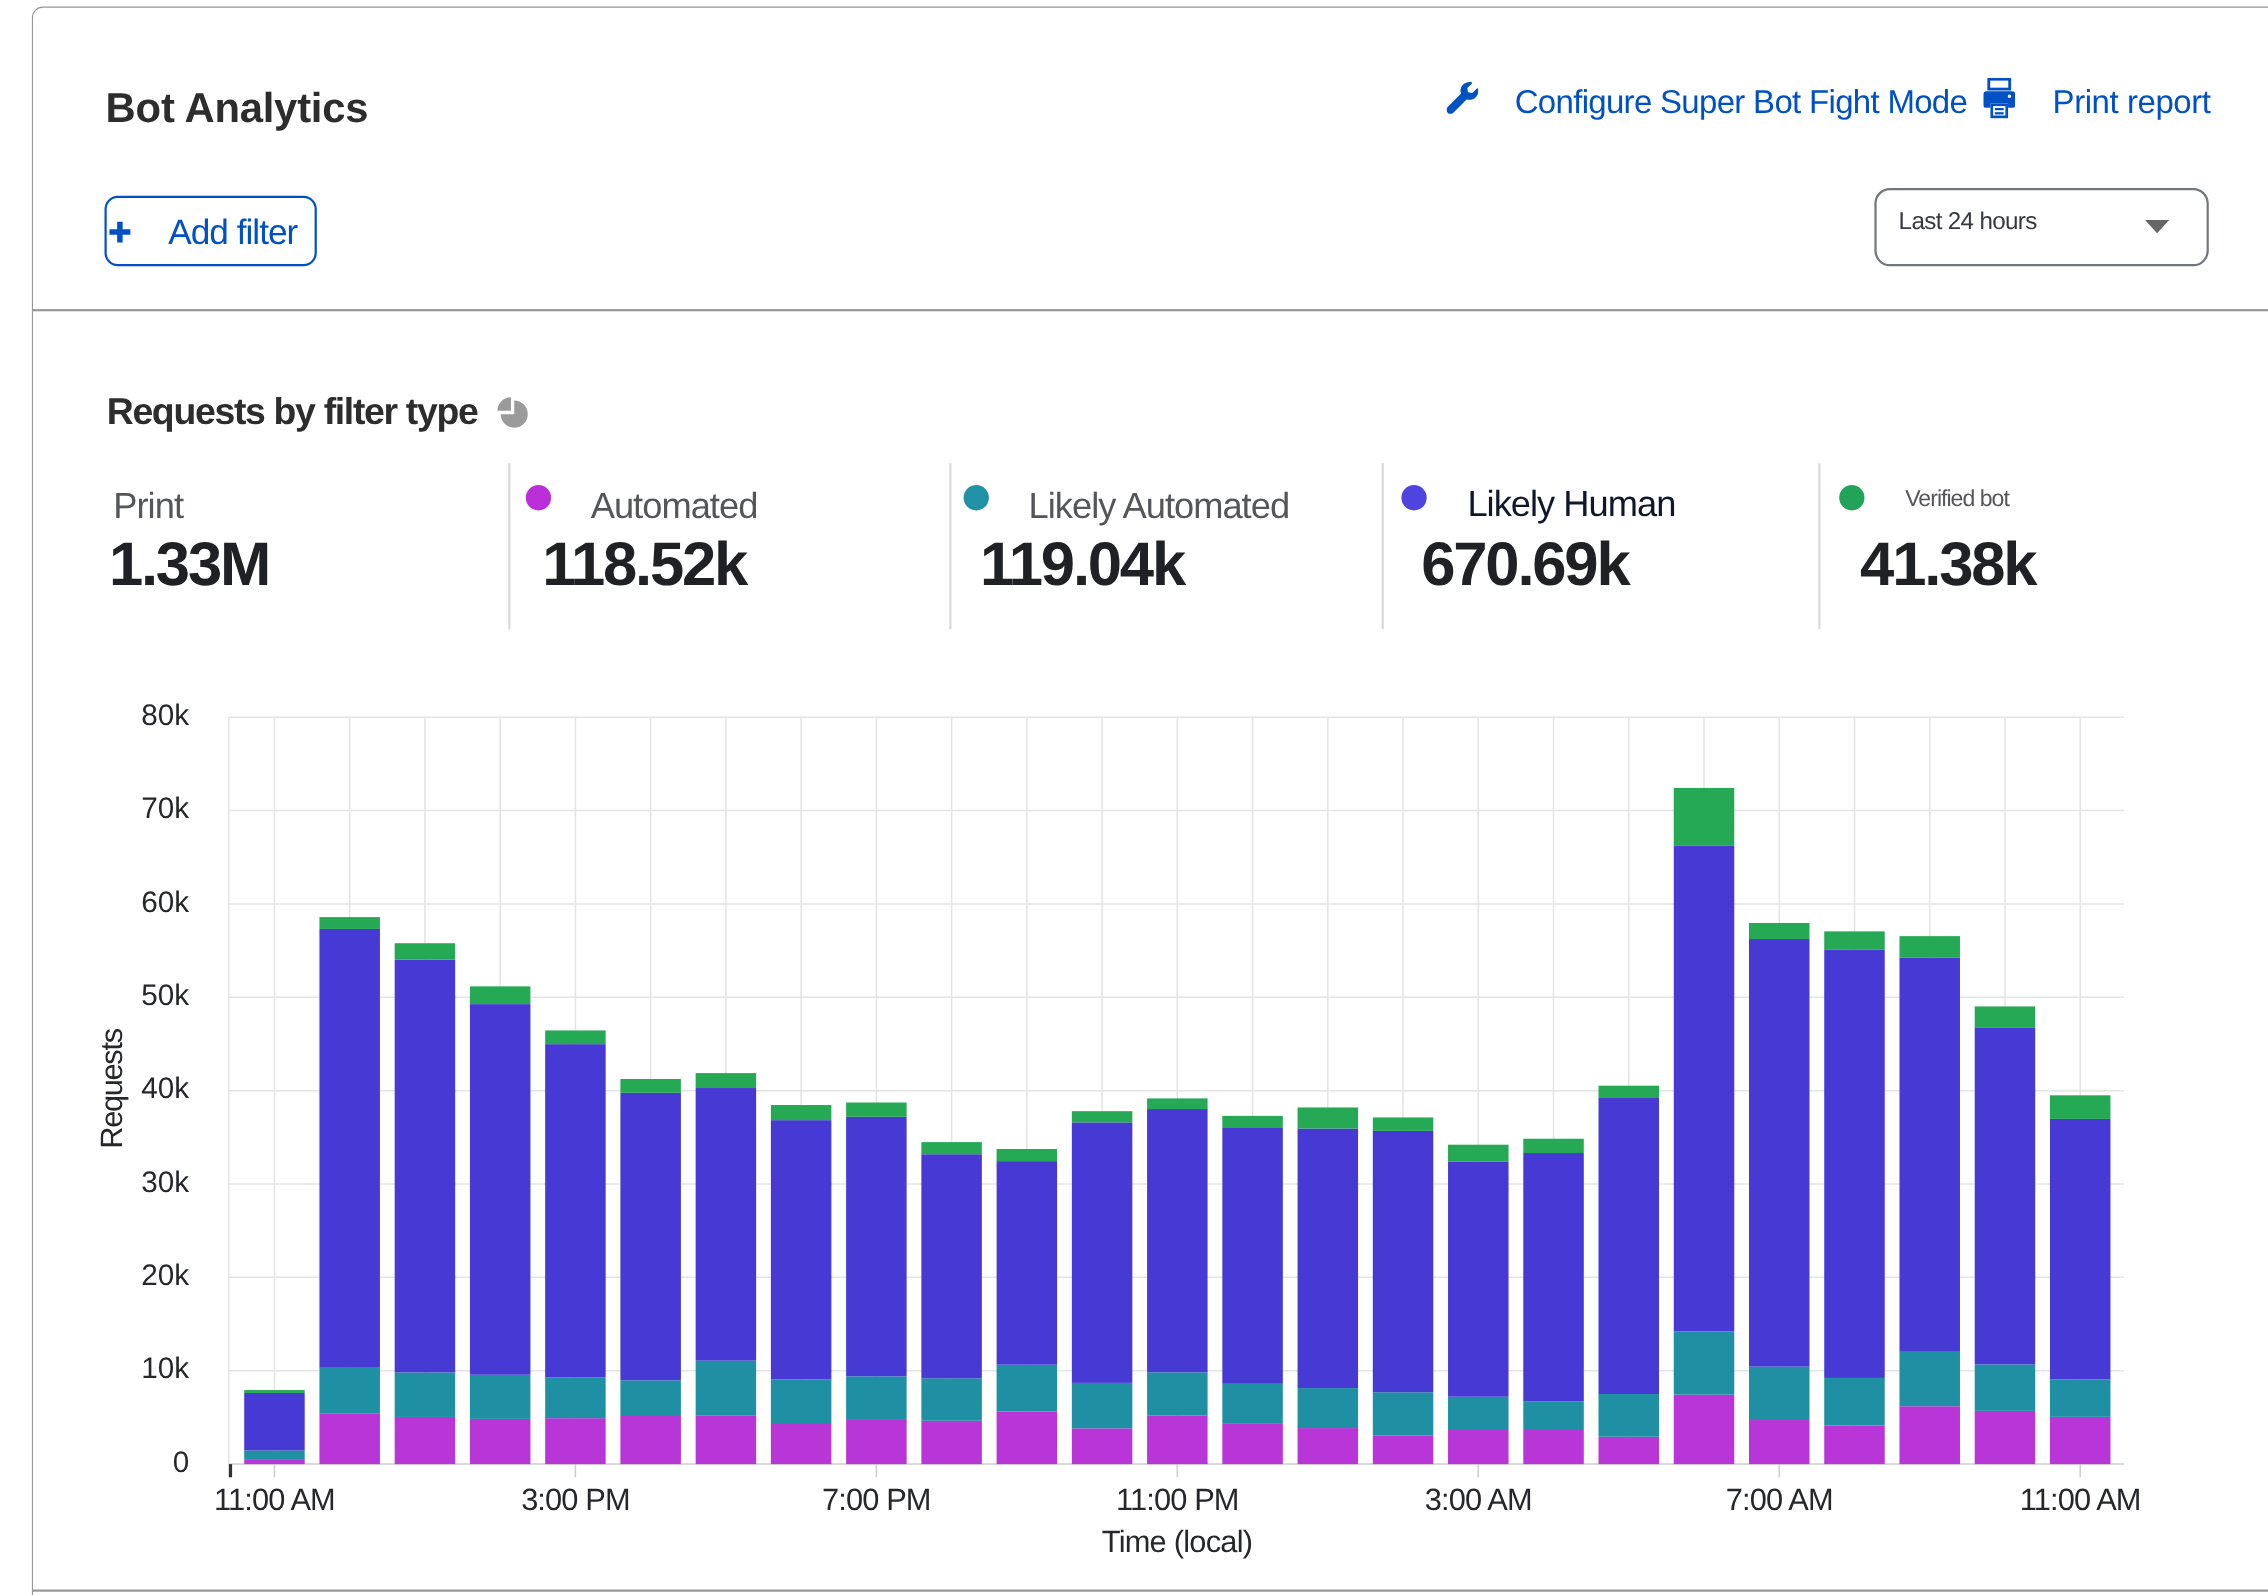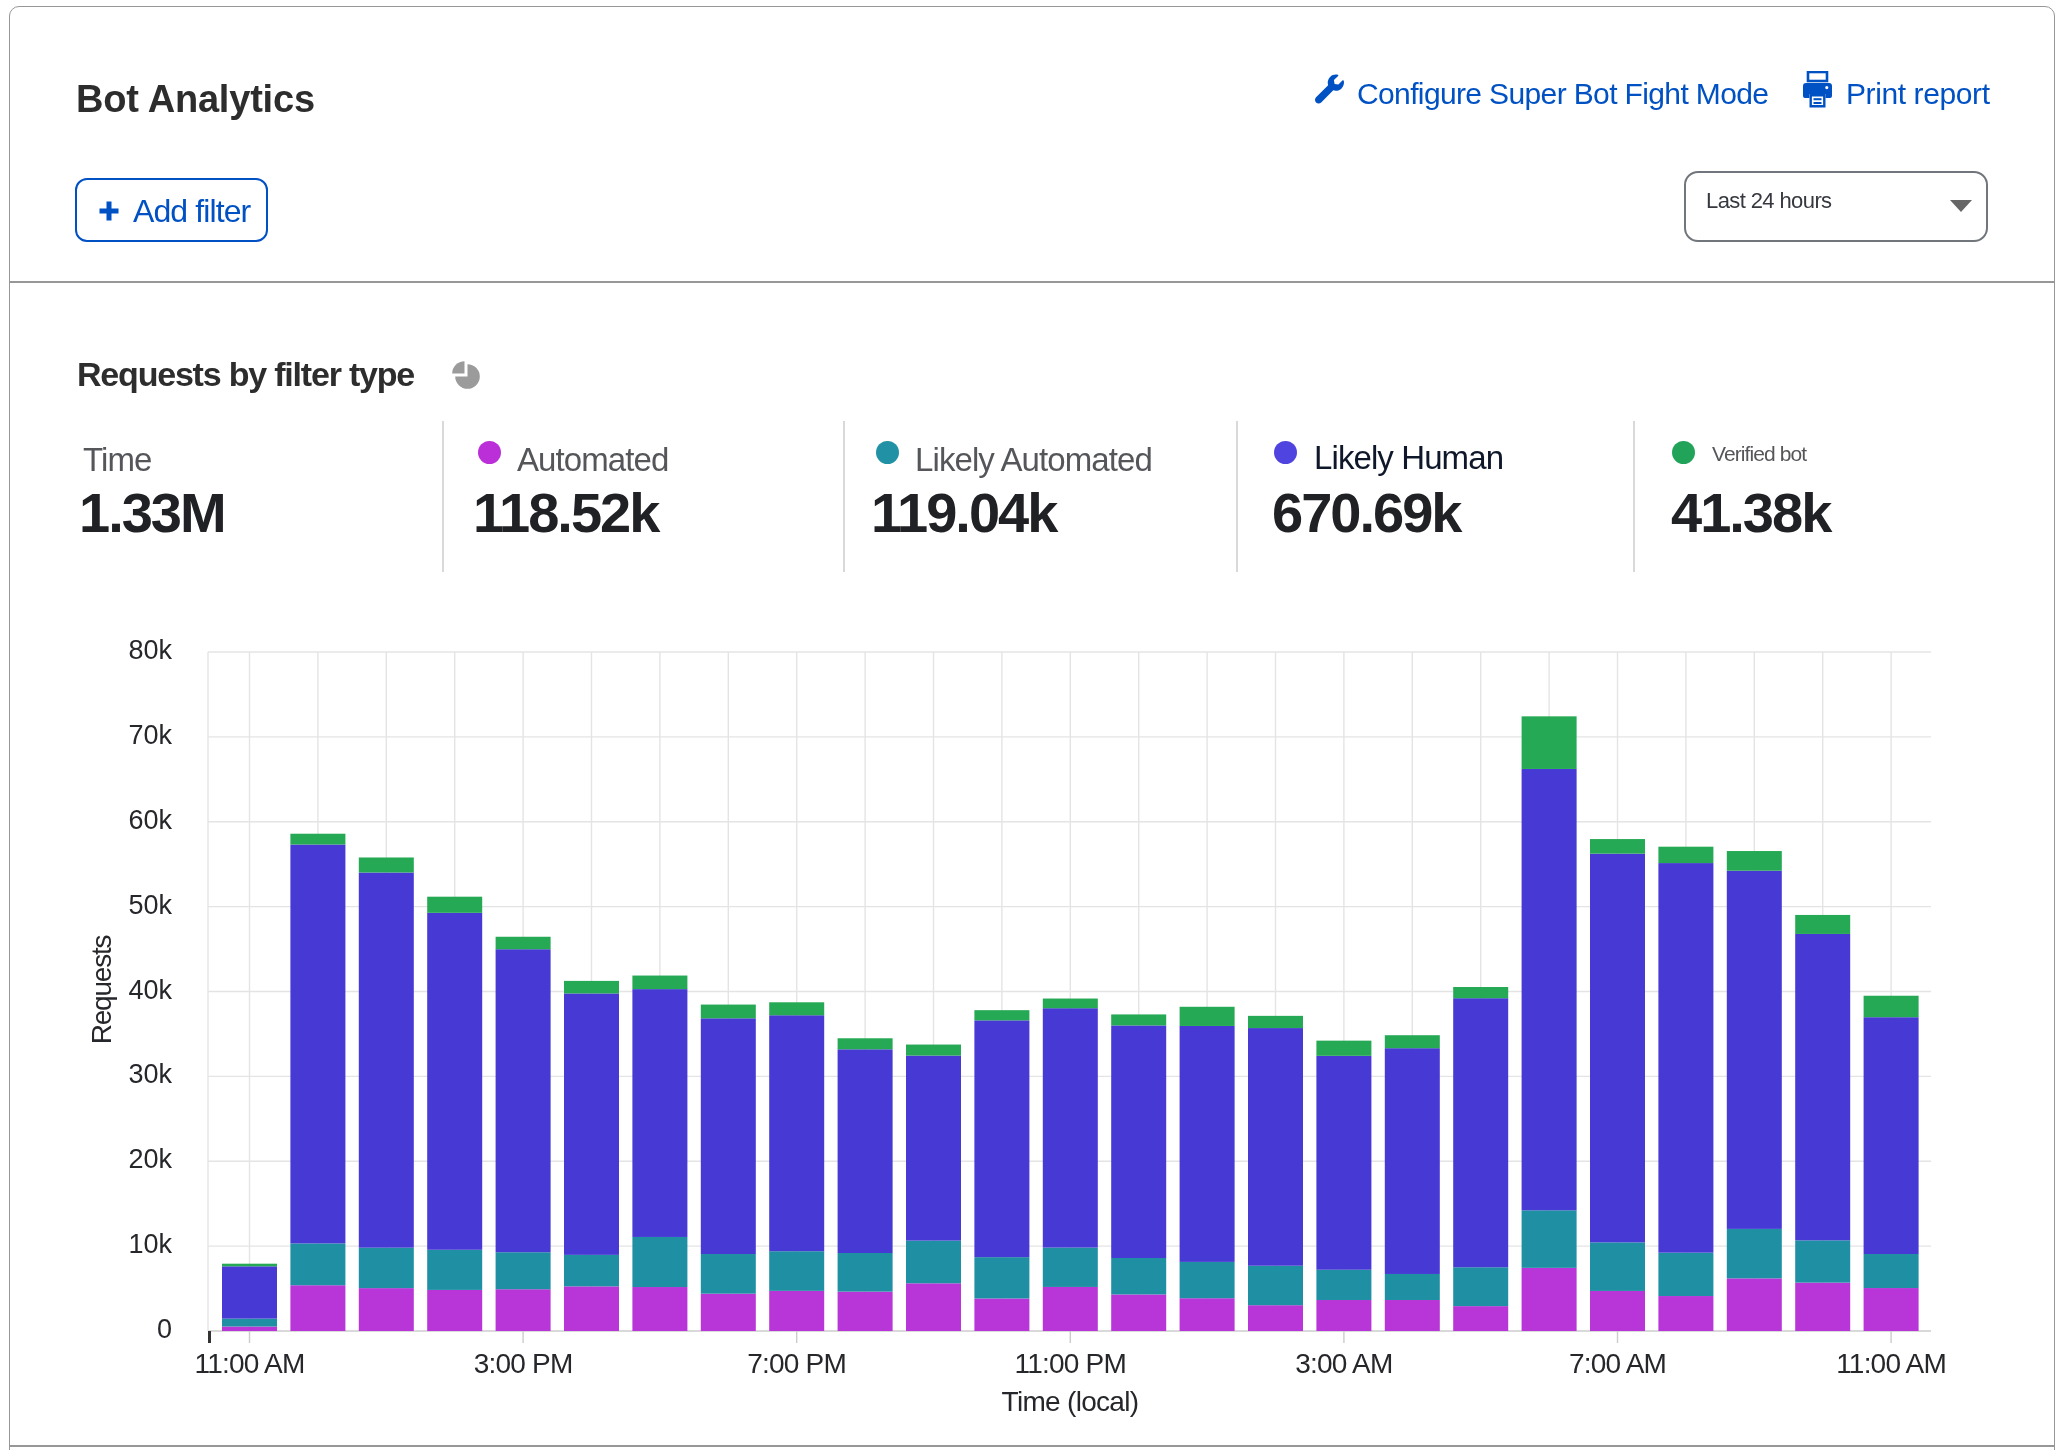--- a/index.html
+++ b/index.html
@@ -1,16 +1,16 @@
 <!DOCTYPE html>
 <html><head><meta charset="utf-8">
 <style>
 * { margin:0; padding:0; box-sizing:border-box; }
 html,body { width:2062px; height:1450px; background:#fff; font-family:"Liberation Sans", sans-serif; -webkit-font-smoothing:antialiased; }
-.abs { position:absolute; line-height:1; white-space:nowrap; }
+.abs { position:absolute; line-height:1; white-space:nowrap;margin-left:20px; }
 </style></head>
 <body>
 <div class="abs" style="left:9px;top:6px;width:2046px;height:1600px;border:1.5px solid #979797;border-radius:10px"></div>
 <div class="abs" style="left:10px;top:281px;width:2044px;height:1.5px;background:#979797"></div>
 <div class="abs" style="left:10px;top:1445px;width:2044px;height:1.5px;background:#979797"></div>
 
 <div class="abs" style="left:76px;top:79.6px;font-size:38px;font-weight:bold;color:#2d2d2d;letter-spacing:-0.2px">Bot Analytics</div>
 <svg width="29" height="30" viewBox="0 0 512 512" style="position:absolute;left:1315px;top:74px">
     <path fill="#0051c3" d="M507.73 109.1c-2.24-9.03-13.54-12.09-20.12-5.51l-74.36 74.36-67.88-11.31-11.31-67.88 74.36-74.36c6.62-6.62 3.43-17.9-5.66-20.16-47.38-11.74-99.55.91-136.58 37.93-39.64 39.64-50.55 97.1-34.05 147.2L18.74 402.76c-24.99 24.99-24.99 65.51 0 90.5 24.99 24.99 65.51 24.99 90.5 0l213.21-213.21c50.12 16.71 107.07 5.68 146.85-34.1 37.07-37.07 49.7-89.32 38.43-136.85z"></path>
   </svg>
@@ -35,21 +35,21 @@
 <svg width="22" height="12" viewBox="0 0 22 12" style="position:absolute;left:1950px;top:200px">
     <path d="M0 0h22L11 12z" fill="#666"></path>
   </svg>
 
 <div class="abs" style="left:77px;top:356.7px;font-size:34px;font-weight:bold;color:#2d2d2d;letter-spacing:-1.2px">Requests by filter type</div>
 <svg width="32" height="32" viewBox="0 0 32 32" style="position:absolute;left:451px;top:360px">
     <path fill="#9b9b9b" d="M16.5 4.2 A12.3 12.3 0 1 1 4.2 16.5 L16.5 16.5 Z"></path>
     <path fill="#9b9b9b" d="M13.5 1.2 A12.3 12.3 0 0 0 1.2 13.5 L13.5 13.5 Z"></path>
   </svg>
 
-<div class="abs" style="left:83px;top:443.2px;font-size:33px;letter-spacing:-0.9px;color:#54565a">Time</div>
+<div class="abs" style="left:83px;top:443.2px;font-size:33px;letter-spacing:-0.9px;color:#54565a">Print</div>
 <div class="abs" style="left:79px;top:485.3px;font-size:56px;font-weight:bold;color:#202124;letter-spacing:-2px">1.33M</div>
 <span style="position:absolute;left:478px;top:441px;width:23px;height:23px;border-radius:50%;background:#bb2fd8"></span>
 <div class="abs" style="left:517px;top:443.2px;font-size:33px;letter-spacing:-0.9px;color:#54565a">Automated</div>
 <div class="abs" style="left:473px;top:485.3px;font-size:56px;font-weight:bold;color:#202124;letter-spacing:-2px">118.52k</div>
 <span style="position:absolute;left:876px;top:441px;width:23px;height:23px;border-radius:50%;background:#2191a5"></span>
 <div class="abs" style="left:915px;top:443.2px;font-size:33px;letter-spacing:-0.9px;color:#54565a">Likely Automated</div>
 <div class="abs" style="left:871px;top:485.3px;font-size:56px;font-weight:bold;color:#202124;letter-spacing:-2px">119.04k</div>
 <span style="position:absolute;left:1274px;top:441px;width:23px;height:23px;border-radius:50%;background:#5044e0"></span>
 <div class="abs" style="left:1314px;top:441px;font-size:33px;letter-spacing:-0.9px;color:#0f172a">Likely Human</div>
 <div class="abs" style="left:1272px;top:485.3px;font-size:56px;font-weight:bold;color:#202124;letter-spacing:-2px">670.69k</div>

